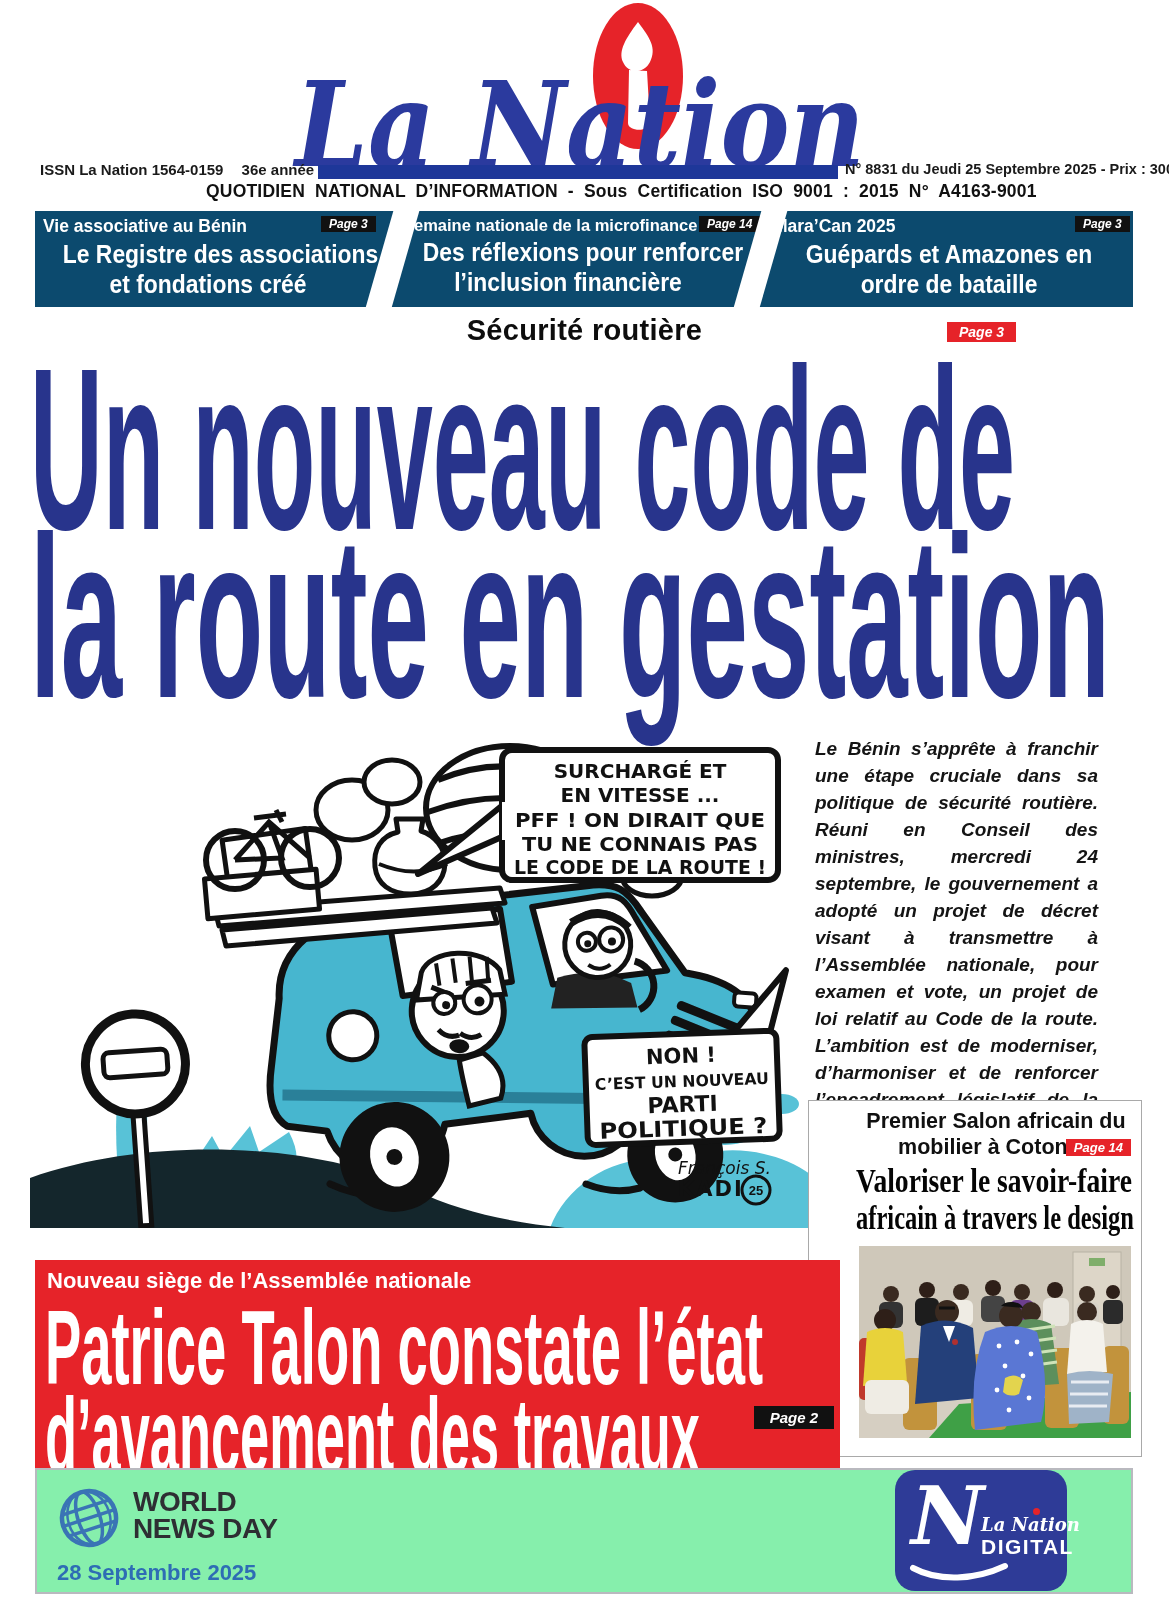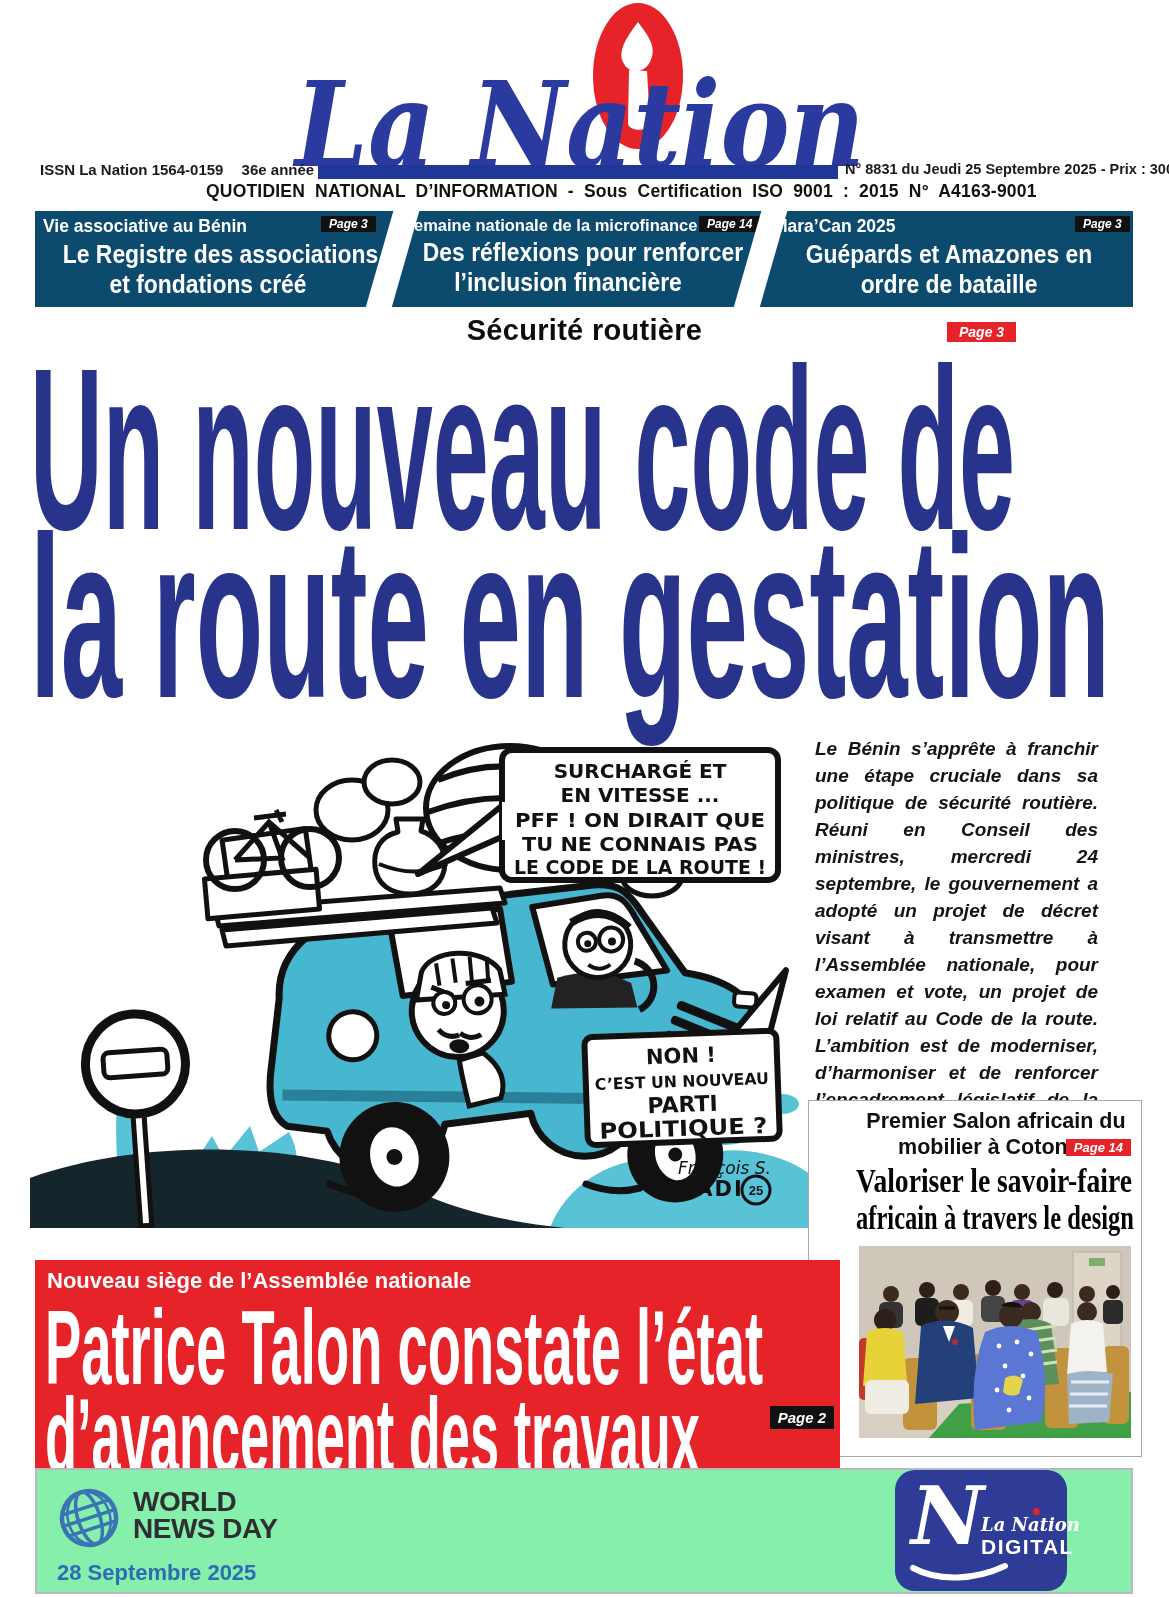--- a/index.html
+++ b/index.html
@@ -24,21 +24,21 @@
   .lead-kicker{width:100%;text-align:center;font-size:29px;font-weight:bold;color:#0d0d0d;letter-spacing:.3px;}
   .red-badge{background:#e62329;color:#fff;font-style:italic;font-weight:bold;font-size:14px;
              padding:2px 12px;white-space:nowrap;}
   .body-text{font-weight:bold;font-style:italic;font-size:19px;line-height:1.42;text-align:justify;color:#141414;}
   
   .salonbox{border:1.5px solid #a9a9a9;background:#fff;padding-left:42px;}
   .s-kicker{font-size:21.5px;font-weight:bold;line-height:1.22;text-align:center;color:#101010;}
   
   .assembly{background:#e62329;}
   .a-kicker{color:#fff;font-weight:bold;font-size:22px;}
-  .black-badge{background:#111;color:#fff;font-style:italic;font-weight:bold;font-size:15px;padding:3px 8px;white-space:nowrap;}
+  .black-badge{background:#111;color:#fff;font-style:italic;font-weight:bold;font-size:15px;padding:3px 16px;white-space:nowrap;}
   
   .footerbox{border:2px solid #b9b9bf;background:#86efac;}
   .wnd{font-size:28px;font-weight:800;color:#2e2e33;line-height:.98;letter-spacing:-.5px;}
   .wnd-date{color:#2e6db4;font-weight:bold;font-size:22px;}
   .slogan1{font-size:27px;font-weight:800;color:#141414;letter-spacing:.2px;white-space:nowrap;}
   .slogan2{font-size:27px;font-weight:800;color:#3c7ab8;letter-spacing:.2px;white-space:nowrap;}
   .actions{font-size:21px;color:#1c1c1c;white-space:nowrap;}
   .digital-badge{background:#2e3b97;border-radius:20px;}
   .dg-n{font-family:"DejaVu Serif",serif;font-style:italic;font-weight:bold;color:#fff;font-size:80px;line-height:1;}
   .dg-name{font-family:"DejaVu Serif",serif;font-style:italic;font-weight:bold;color:#fff;font-size:18px;white-space:nowrap;}

